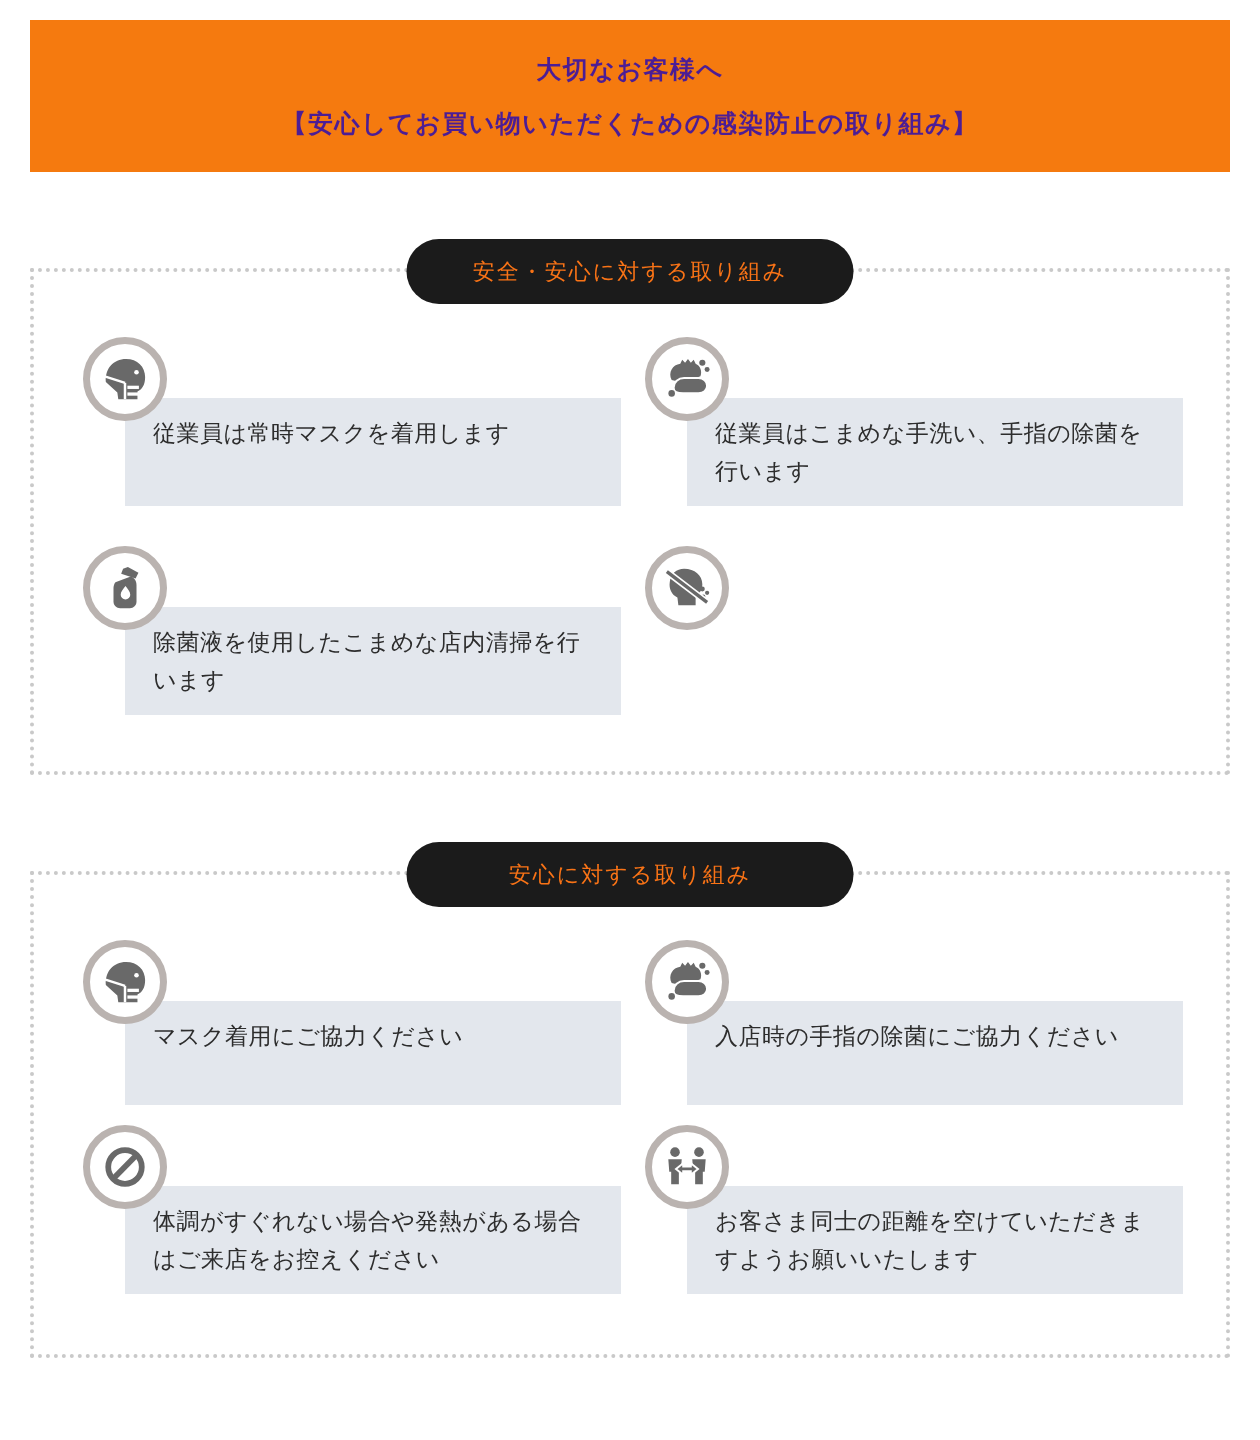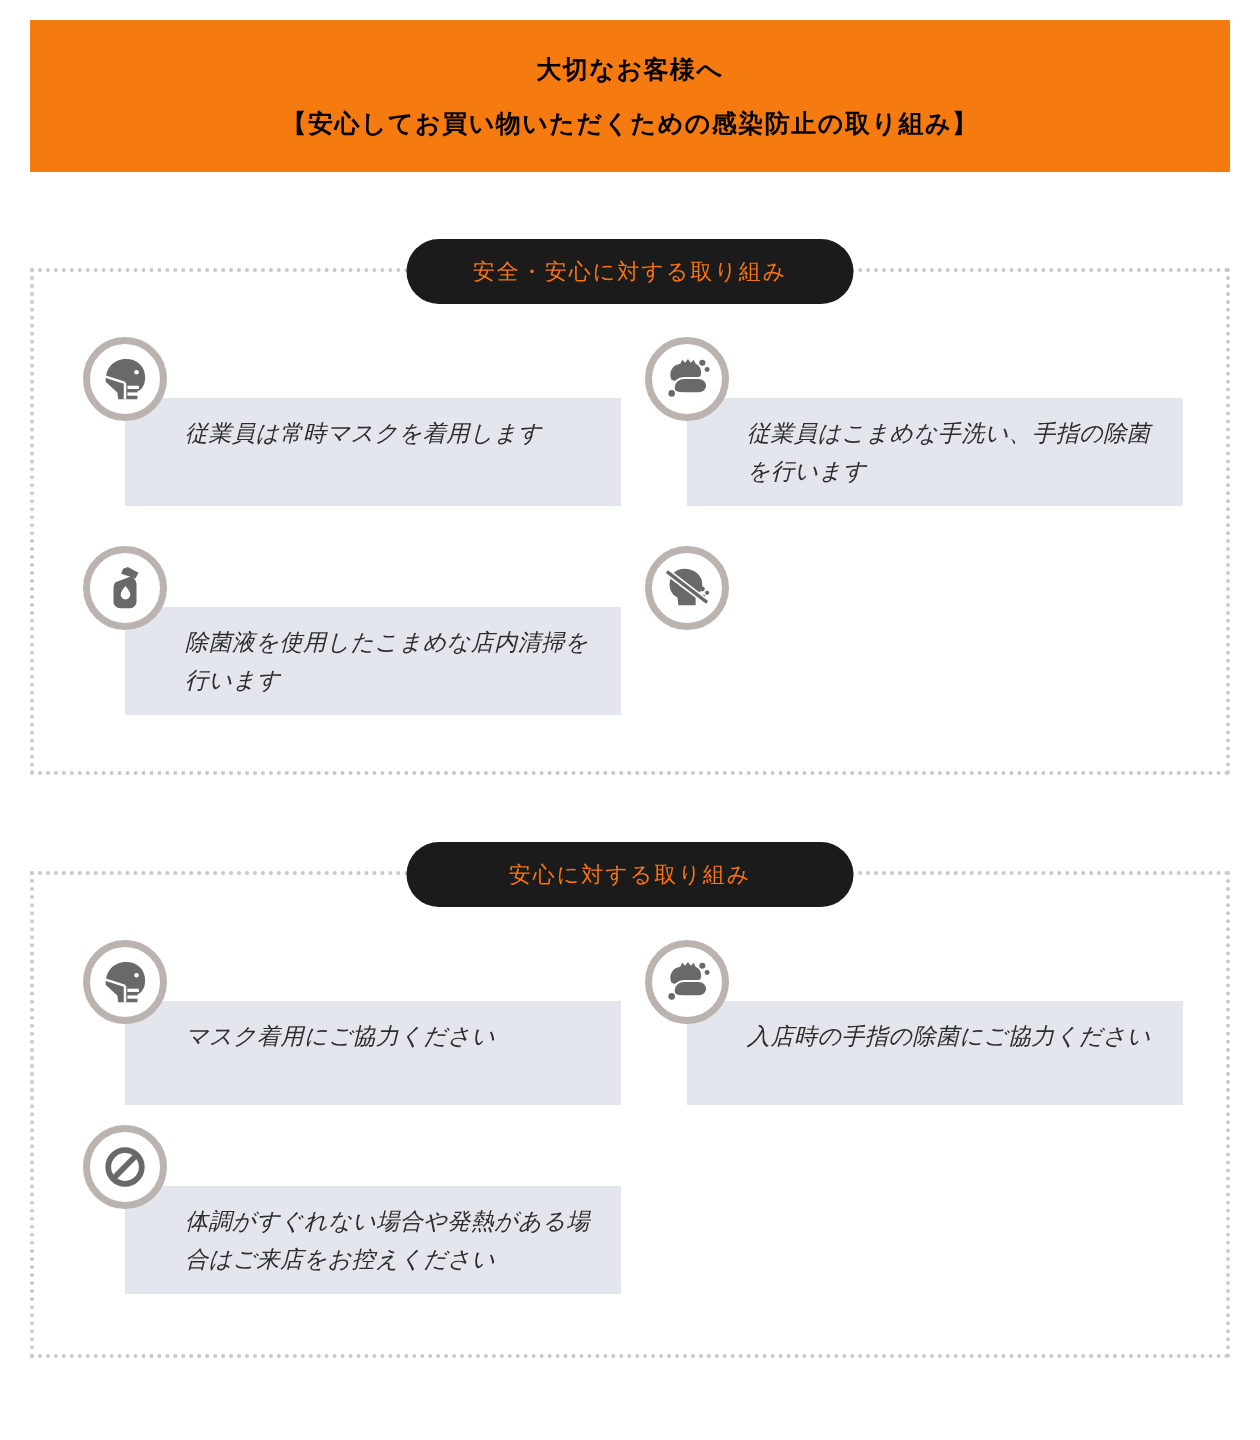--- a/index.html
+++ b/index.html
@@ -13,21 +13,21 @@
   
   .banner{
     margin:20px 30px 0;
     height:152px;
     background:var(--banner_bg,#f57a0f);
     display:flex;flex-direction:column;
     align-items:center;justify-content:center;
     gap:24px;
   }
   .banner-line{
-    color:#000000;font-weight:700;font-size:25px;letter-spacing:1.5px;
+    color:#4c1d95;font-weight:700;font-size:25px;letter-spacing:1.5px;
     text-align:center;line-height:1.2;
   }
   
   .panel{
     position:relative;
     margin:96px 30px 0;
     border:4px dotted var(--border_dots,#c9c9c9);
   }
   .pill{
     position:absolute;top:-33px;left:50%;transform:translateX(-50%);
@@ -56,24 +56,23 @@
     border:7px solid var(--ring_color,#bab3b0);
     display:flex;align-items:center;justify-content:center;
     z-index:1;
   }
   .icon-circle svg{width:46px;height:46px;color:var(--icon_color,#696969);display:block;}
   .text-box{
     flex:1;
     background:var(--box_bg,#e3e7ed);
     min-height:104px;
     box-sizing:border-box;
-    padding:16px 26px 16px 60px;
+    padding:16px 26px 16px 28px;
     font-size:23px;line-height:38px;letter-spacing:0.5px;
     color:var(--text_color,#2d2d2d);
-    font-style:italic;
   }
 </style>
 </head>
 <body>
 
 <header class="banner">
   <div class="banner-line">大切なお客様へ</div>
   <div class="banner-line">【安心してお買い物いただくための感染防止の取り組み】</div>
 </header>
 
@@ -169,15 +168,29 @@
     <div class="item">
       <span class="icon-circle">
         <svg viewBox="0 0 48 48" aria-hidden="true">
           <circle cx="24" cy="24" r="17.5" fill="none" stroke="currentColor" stroke-width="6"></circle>
           <line x1="35.8" y1="11.8" x2="12.2" y2="35.8" stroke="currentColor" stroke-width="6"></line>
         </svg>
       </span>
       <div class="text-box">体調がすぐれない場合や発熱がある場合はご来店をお控えください</div>
     </div>
 
+    <div class="item">
+      <span class="icon-circle">
+        <svg viewBox="0 0 48 48" aria-hidden="true">
+          <g fill="currentColor">
+            <circle cx="11.5" cy="8.5" r="5"></circle>
+            <path d="M4.5 16 H18.5 L17.5 29 H15.5 V42 H7.5 V29 H5.5 Z"></path>
+            <circle cx="36.5" cy="8.5" r="5"></circle>
+            <path d="M29.5 16 H43.5 L42.5 29 H40.5 V42 H32.5 V29 H30.5 Z"></path>
+          </g>
+          <path d="M12.5 26 L20 20 V23.5 H28 V20 L35.5 26 L28 32 V28.5 H20 V32 Z" fill="currentColor" stroke="#fff" stroke-width="2"></path>
+        </svg>
+      </span>
+      <div class="text-box">お客さま同士の距離を空けていただきますようお願いいたします</div>
+    </div>
 
   </div>
 </section>
 
 </body></html>

